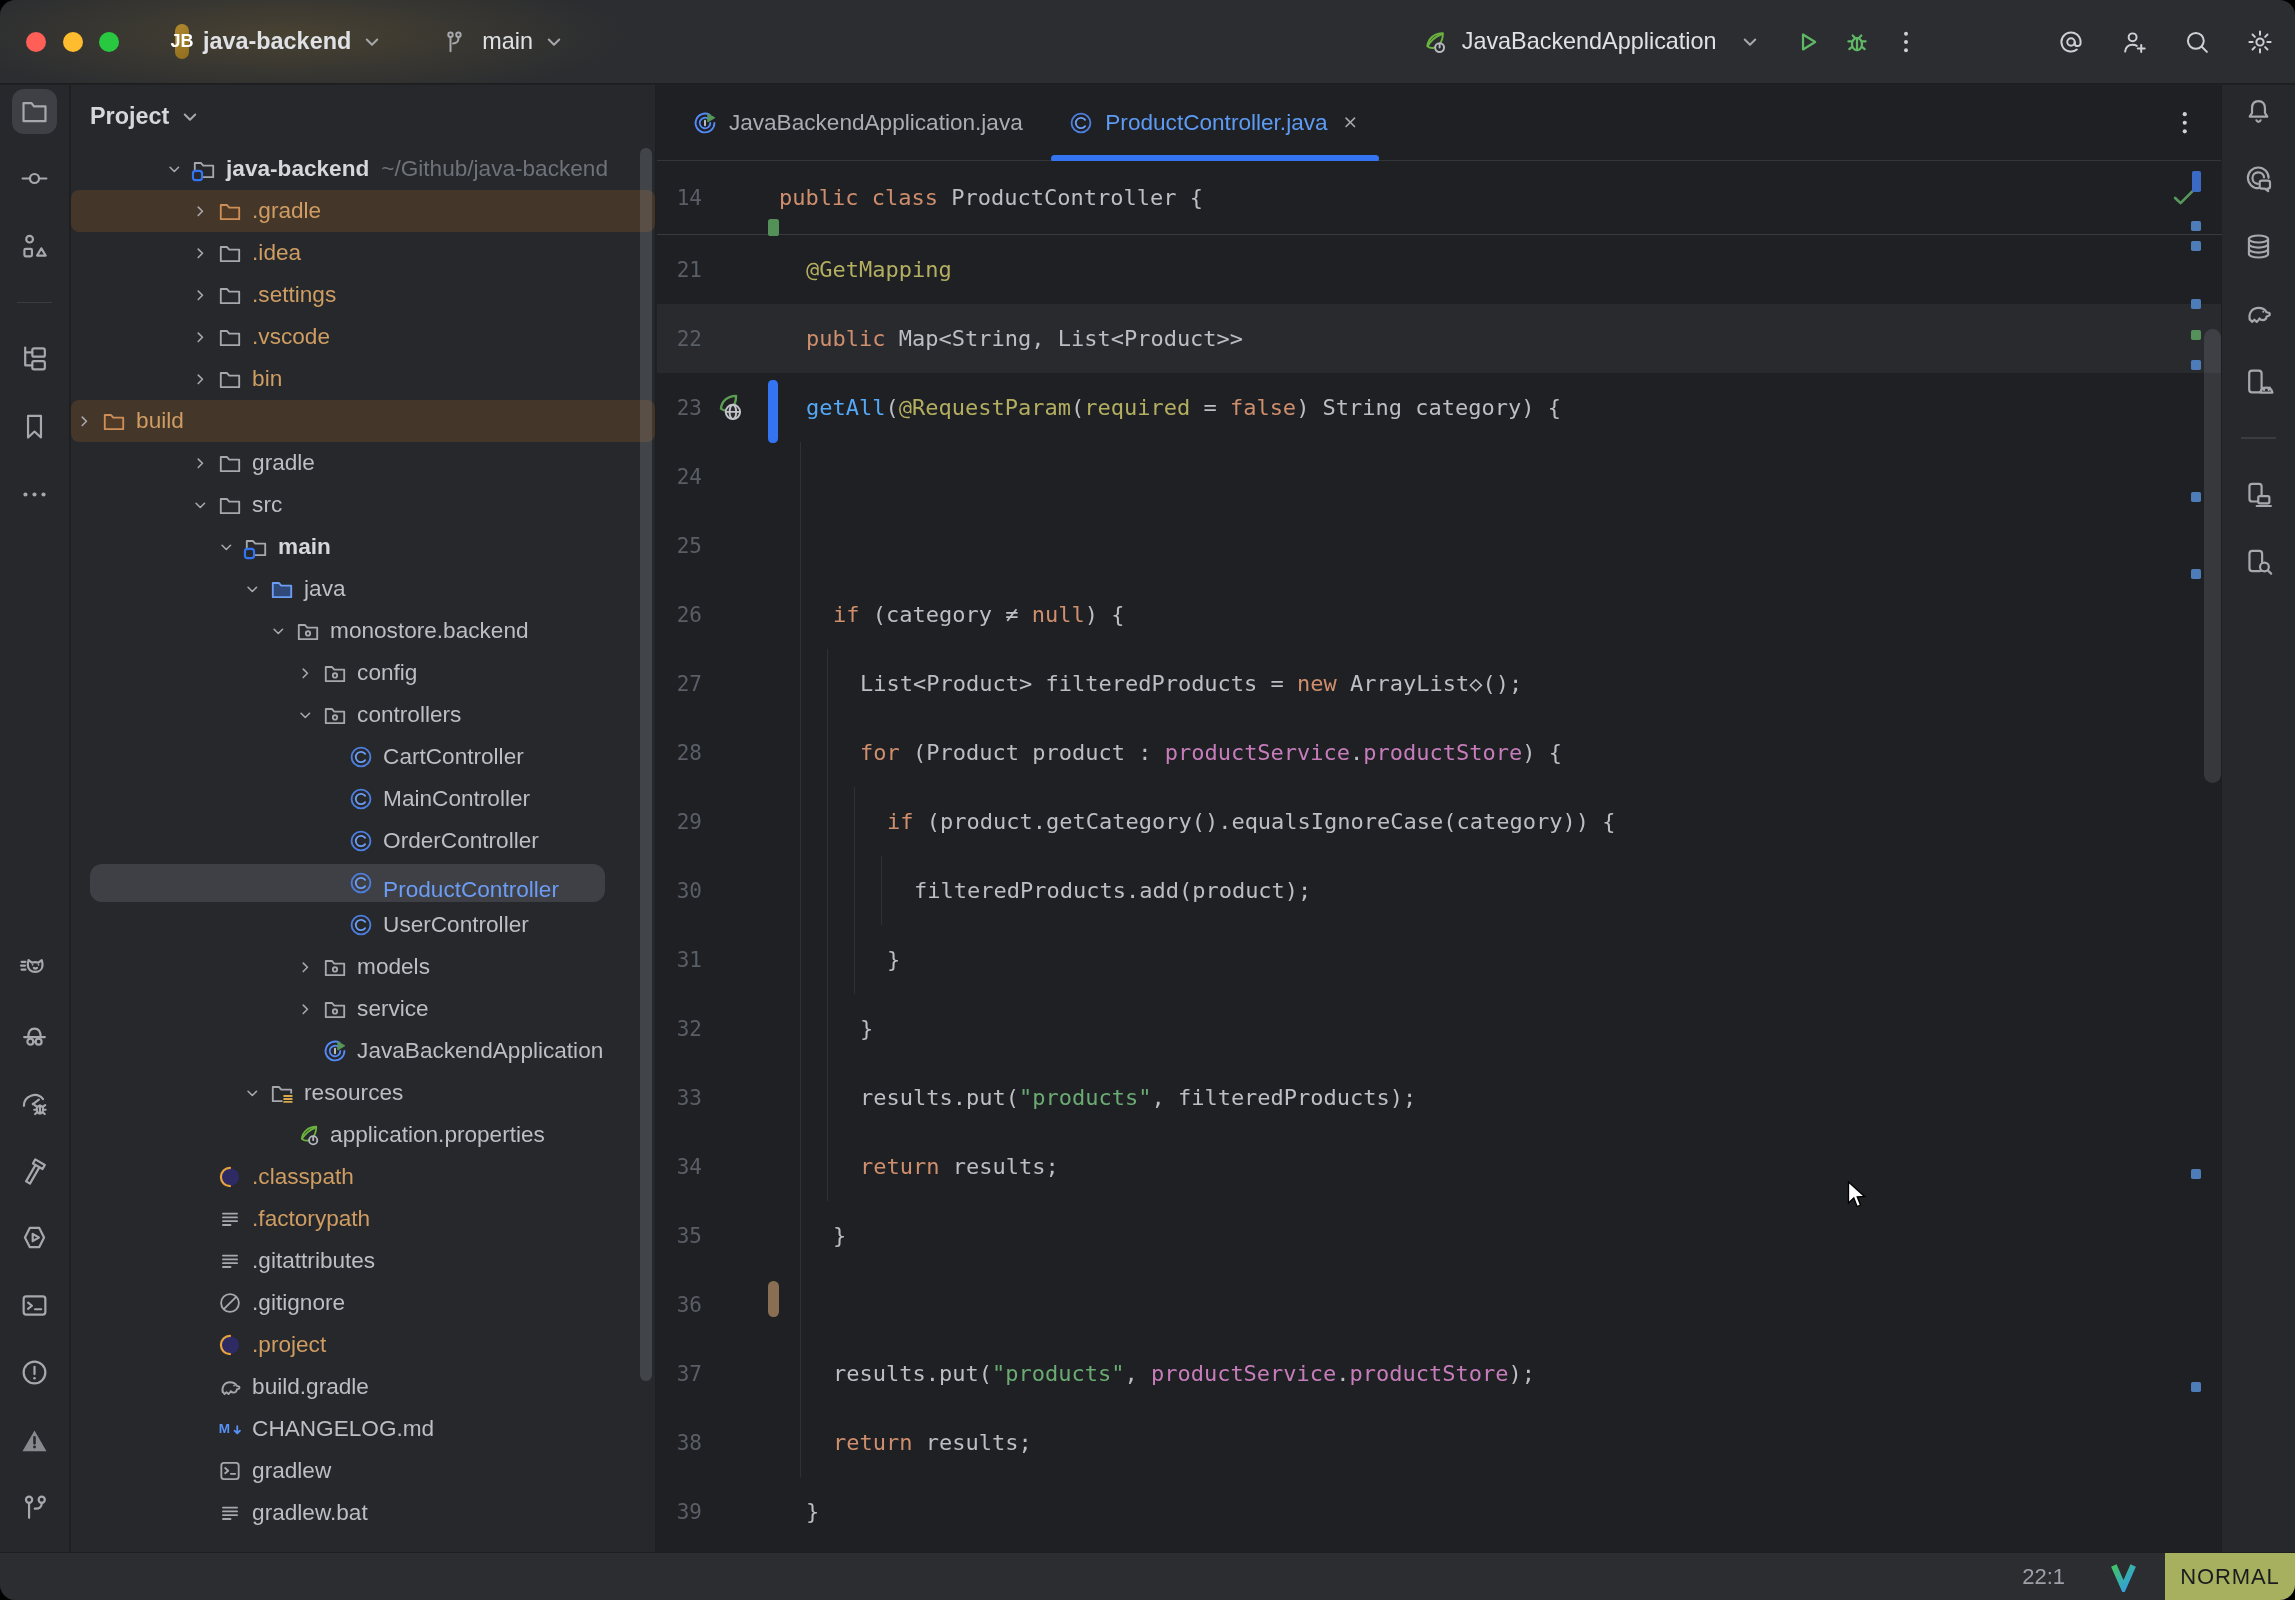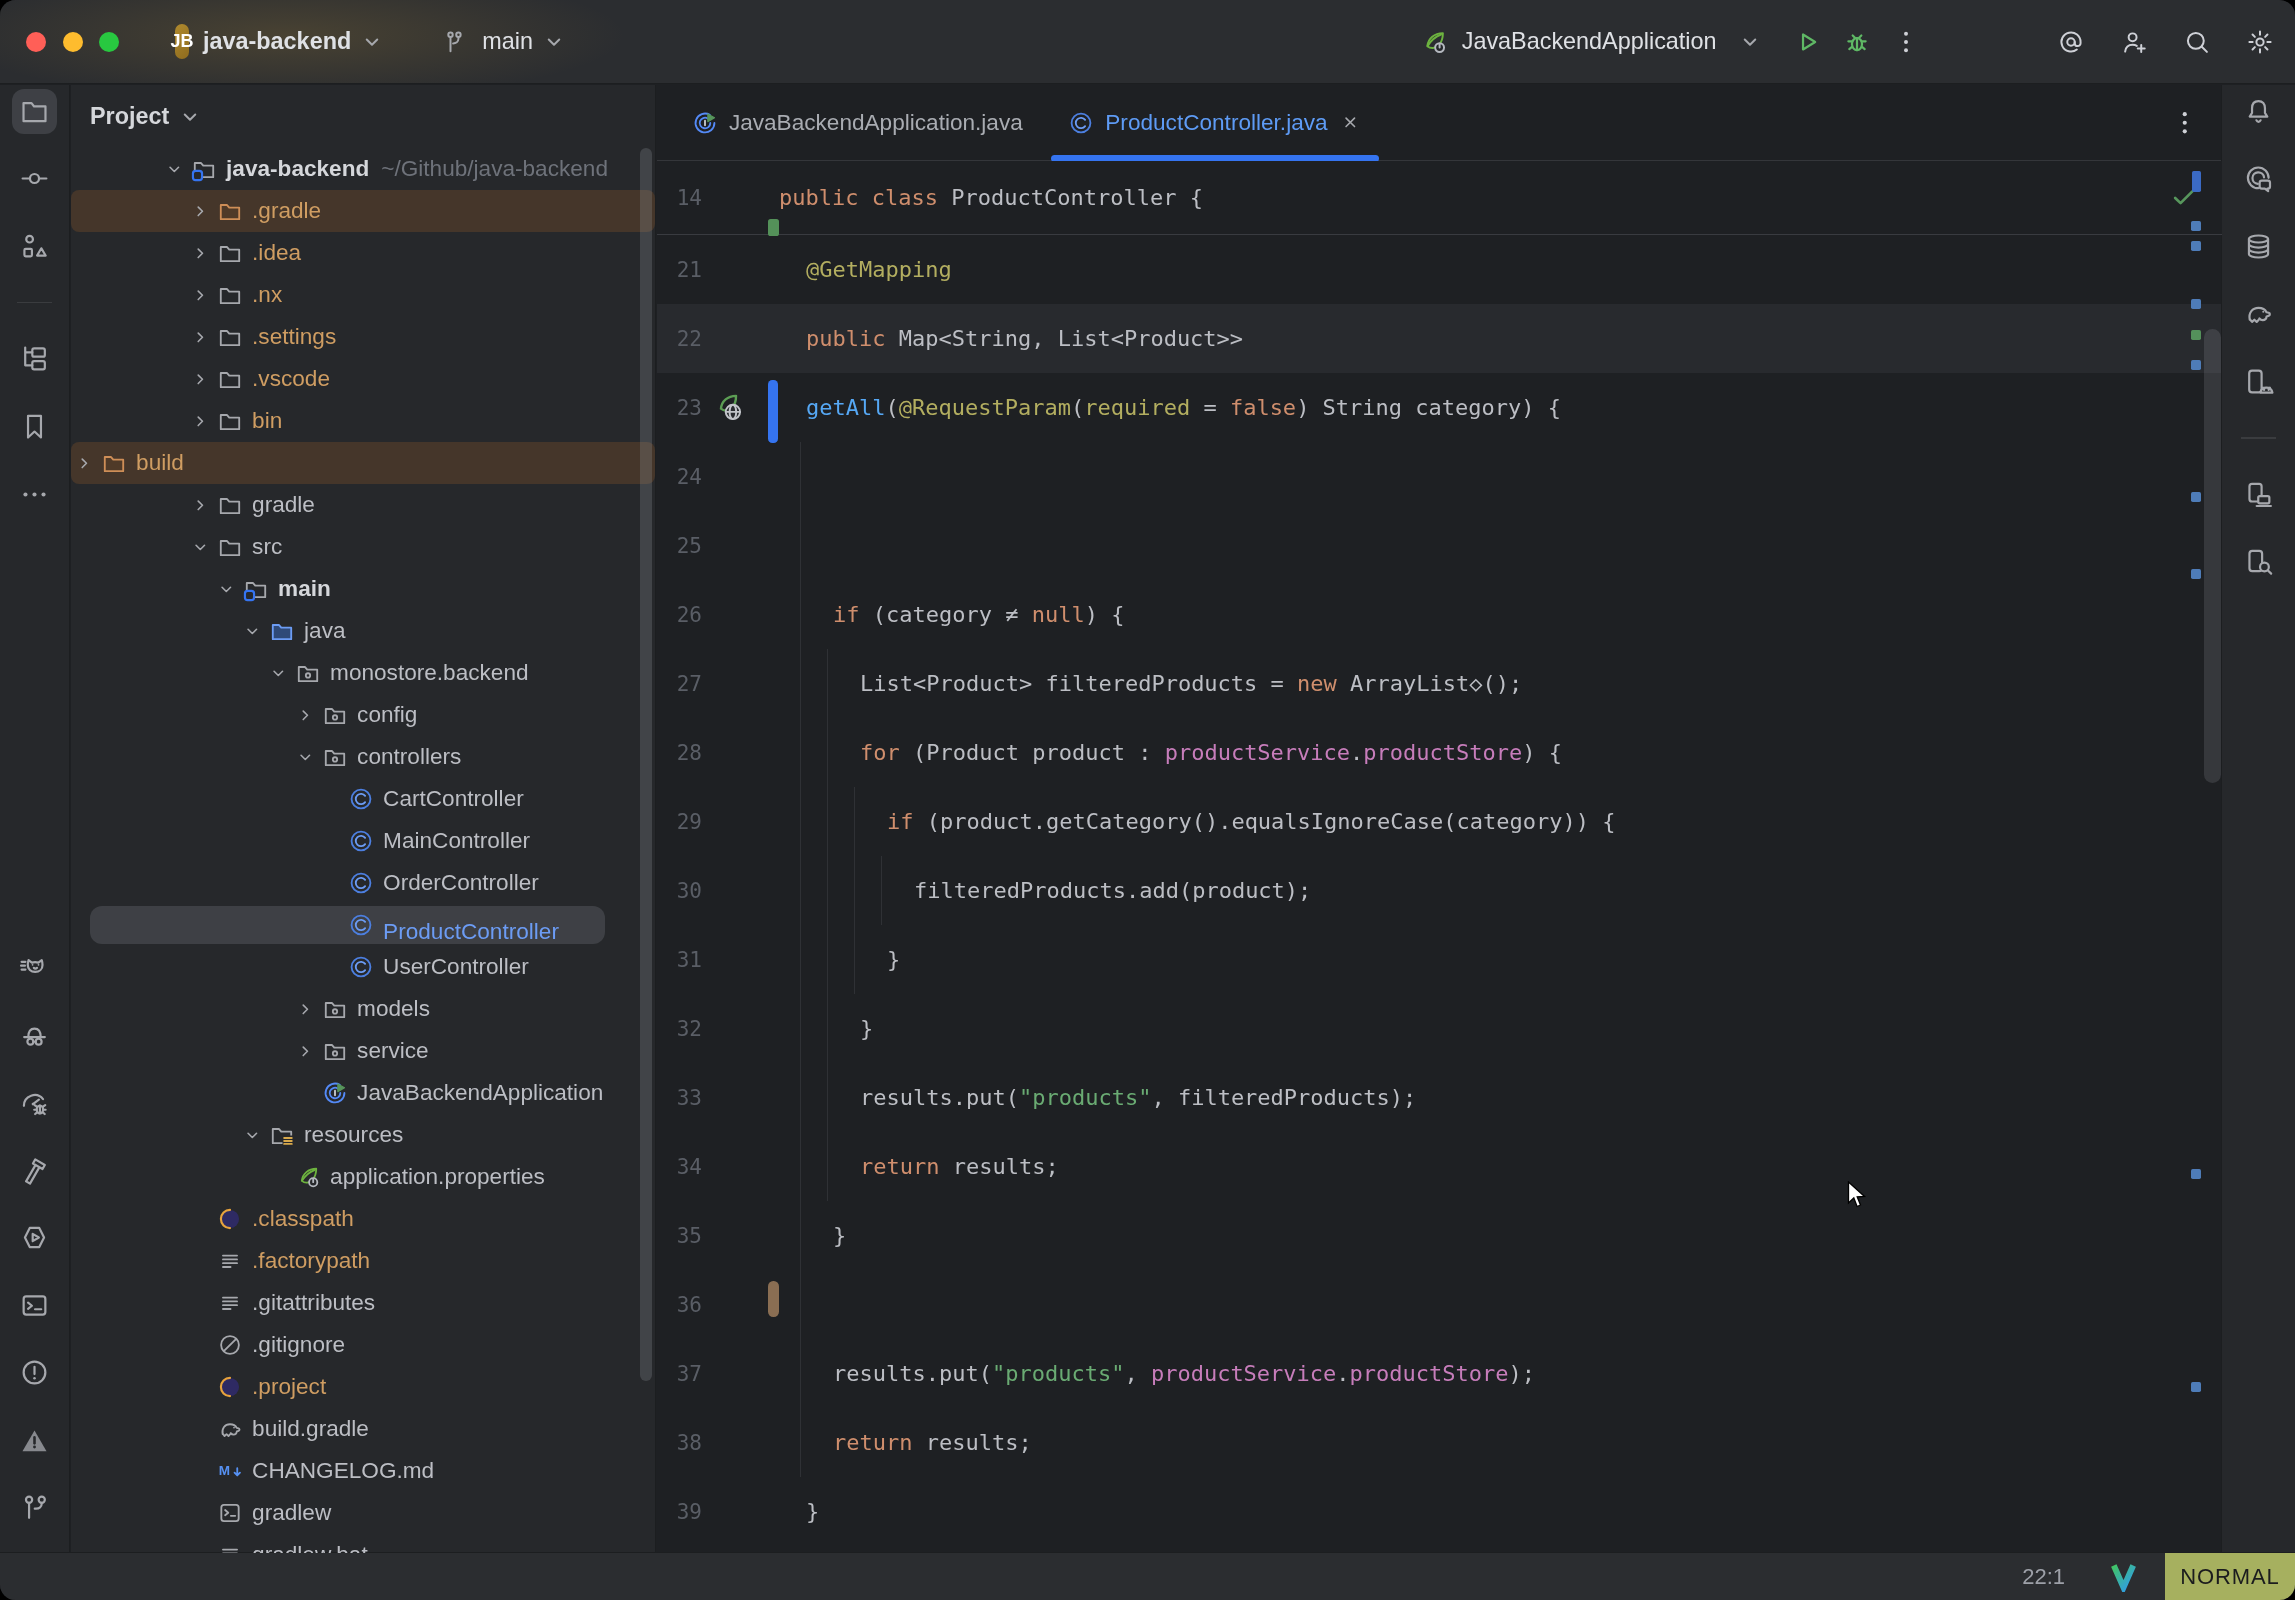--- a/index.html
+++ b/index.html
@@ -381,33 +381,20 @@
           <span class="tchev">
             <span class="icon" style="width:22.6px;height:22.6px">
               <svg viewBox="0 0 24 24" width="100%" height="100%" fill="none" stroke="#a6a8ad" stroke-width="1.7" stroke-linecap="round" stroke-linejoin="round">
                 <polyline points="9.8,7.5 14.3,12 9.8,16.5"></polyline>
               </svg>
             </span>
           </span>
           <span class="ticon"><svg viewBox="0 0 24 24" width="100%" height="100%" fill="none" stroke="#a6a8ad" stroke-width="1.7" stroke-linecap="round" stroke-linejoin="round">
               <path d="M3.5 19.5v-13h5.8l2 2.4h9.2v10.6z"></path>
             </svg></span>
-          <span class="tlabel">.nx</span>
-        </div>
-        <div class="tree-row ex   " style="padding-left:116px">
-          <span class="tchev">
-            <span class="icon" style="width:22.6px;height:22.6px">
-              <svg viewBox="0 0 24 24" width="100%" height="100%" fill="none" stroke="#a6a8ad" stroke-width="1.7" stroke-linecap="round" stroke-linejoin="round">
-                <polyline points="9.8,7.5 14.3,12 9.8,16.5"></polyline>
-              </svg>
-            </span>
-          </span>
-          <span class="ticon"><svg viewBox="0 0 24 24" width="100%" height="100%" fill="none" stroke="#a6a8ad" stroke-width="1.7" stroke-linecap="round" stroke-linejoin="round">
-              <path d="M3.5 19.5v-13h5.8l2 2.4h9.2v10.6z"></path>
-            </svg></span>
           <span class="tlabel">.settings</span>
         </div>
         <div class="tree-row ex   " style="padding-left:116px">
           <span class="tchev">
             <span class="icon" style="width:22.6px;height:22.6px">
               <svg viewBox="0 0 24 24" width="100%" height="100%" fill="none" stroke="#a6a8ad" stroke-width="1.7" stroke-linecap="round" stroke-linejoin="round">
                 <polyline points="9.8,7.5 14.3,12 9.8,16.5"></polyline>
               </svg>
             </span>
           </span>

